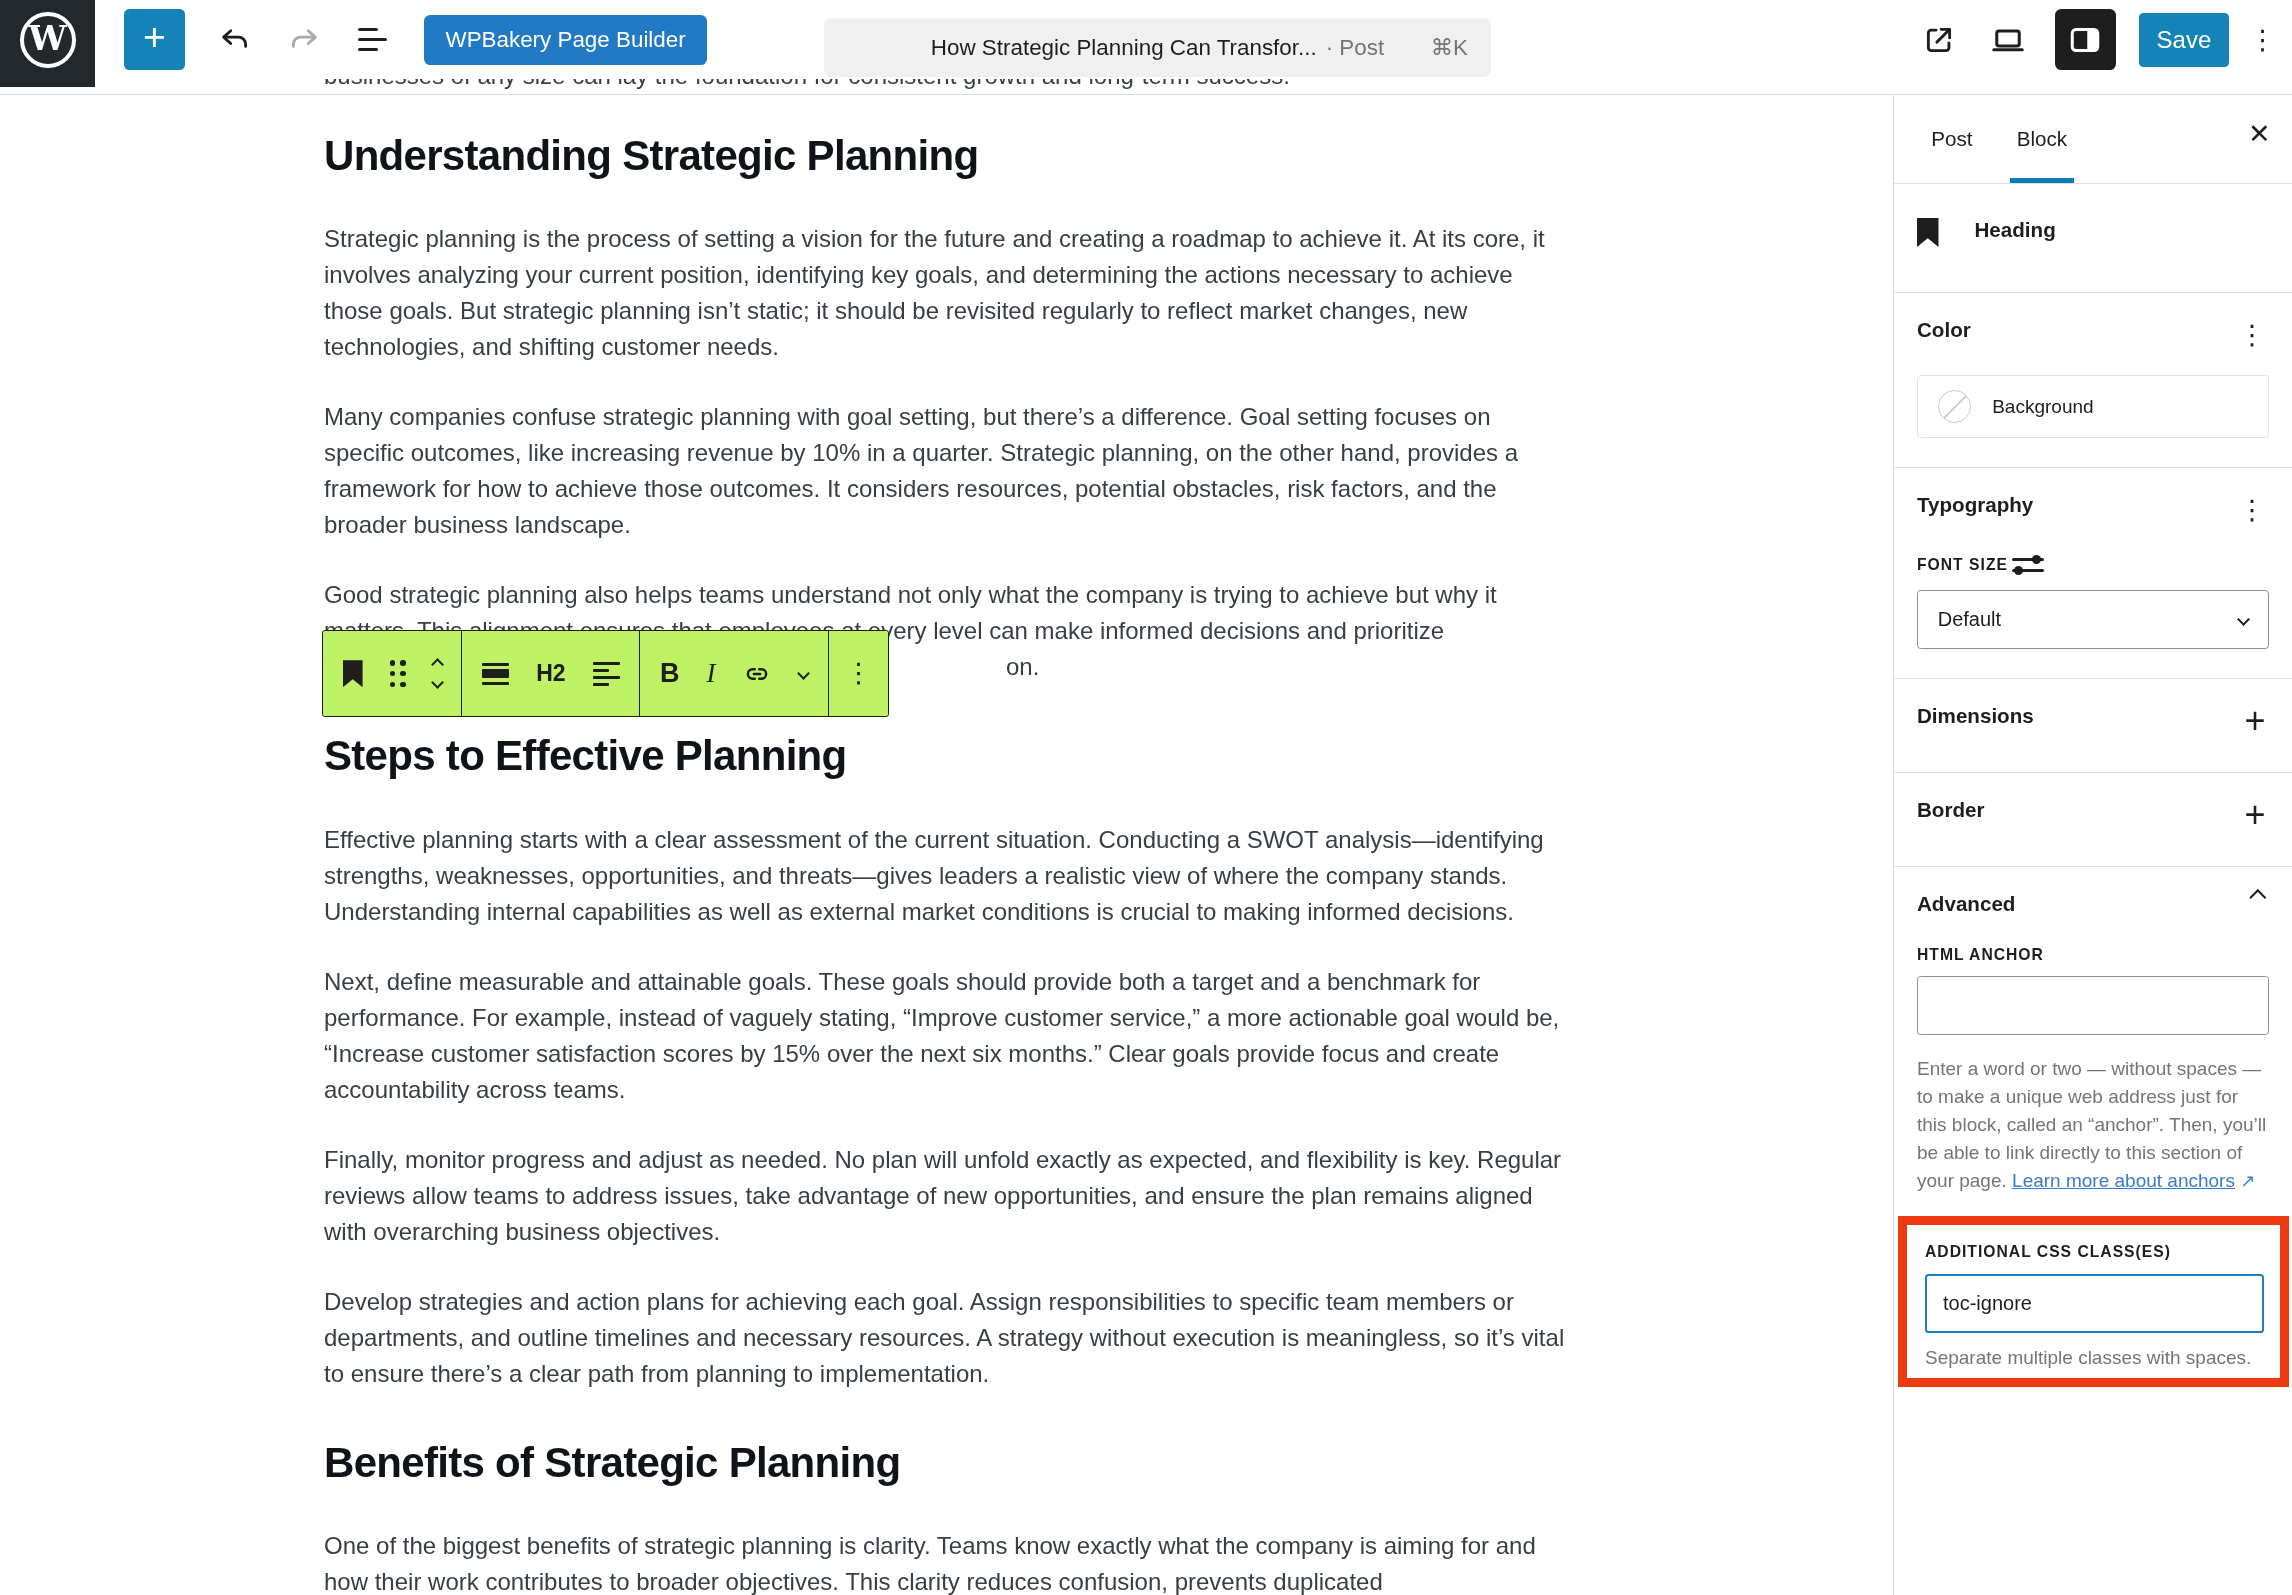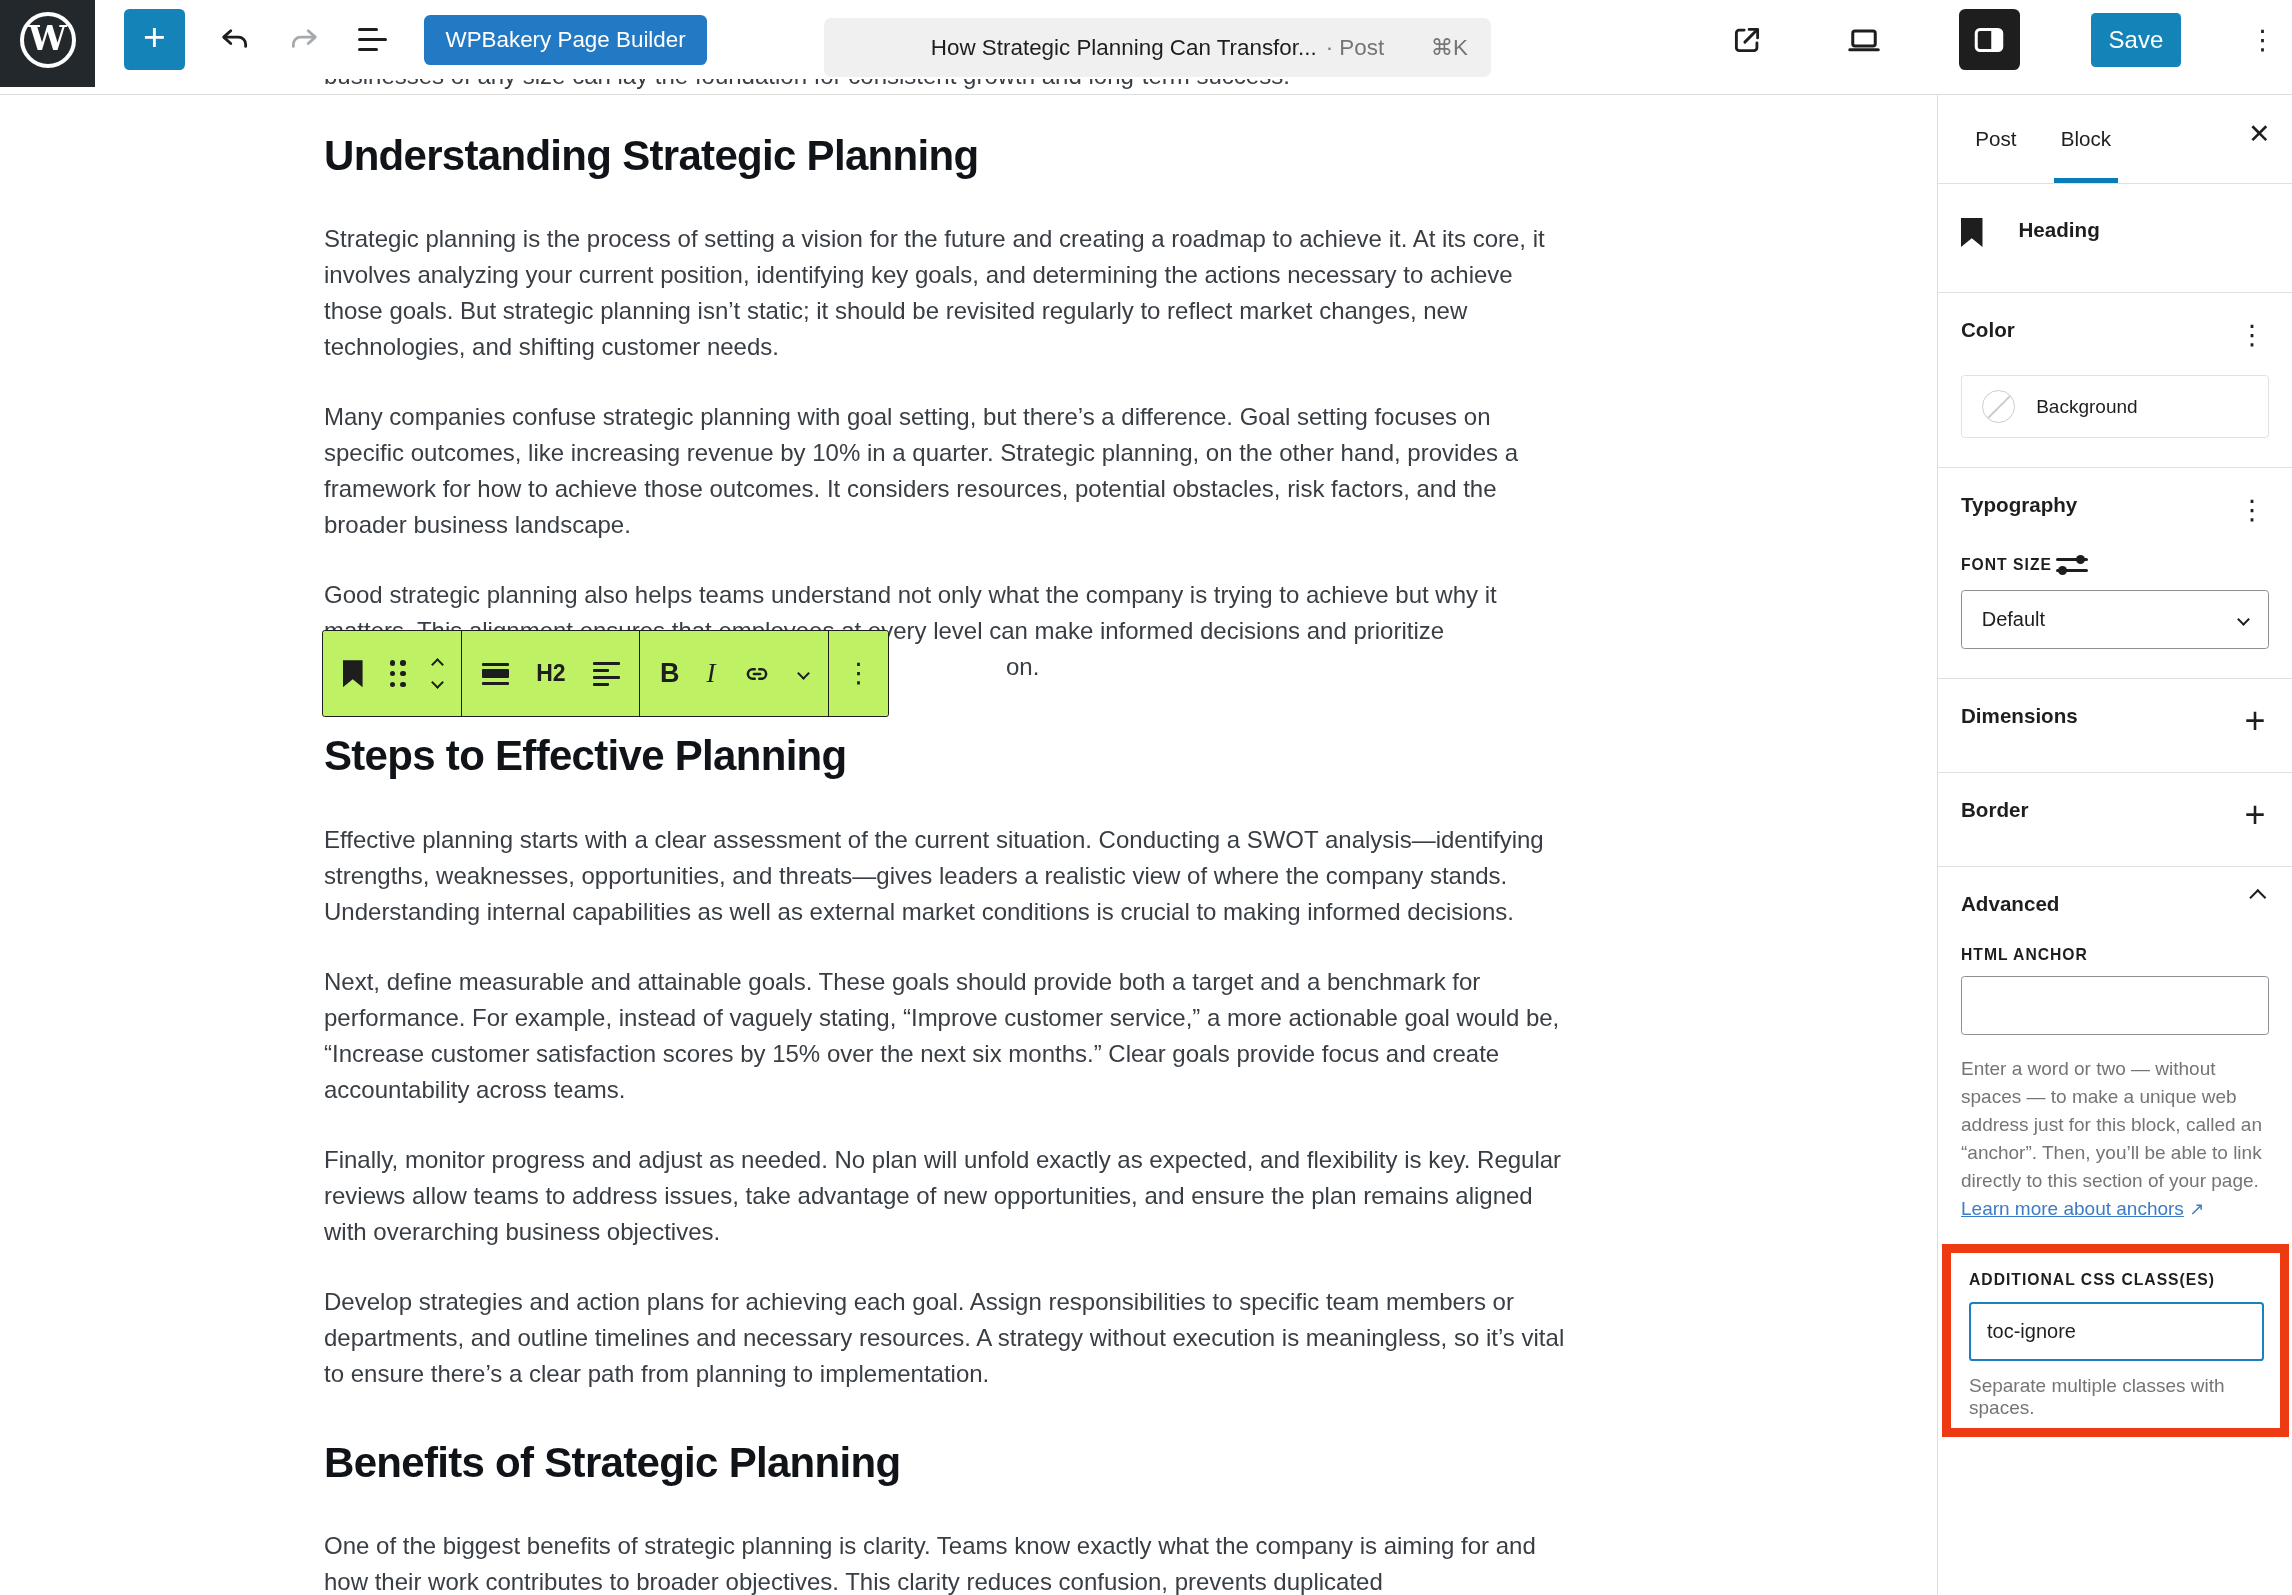--- a/index.html
+++ b/index.html
@@ -24,21 +24,21 @@
   .listview { display:flex; flex-direction:column; gap:6.3px; }
   .listview i { display:block; height:3.6px; background:#1e1e1e; border-radius:1.8px; }
   .lv1 { width:19.7px; } .lv2 { width:29px; } .lv3 { width:19.7px; }
   .wpb-btn { margin-left:32px; height:50px; border:none; border-radius:6.3px; background:#2279c4;
     color:#fff; font-size:22.4px; padding:0 21.5px; cursor:pointer; font-family:inherit; }
   .doc-pill { position:absolute; left:824px; top:18px; width:667px; height:59px; background:#f0f0f1;
     border-radius:7.2px; display:flex; align-items:center; justify-content:center; cursor:pointer; }
   .doc-title { font-size:22.4px; color:#1e1e1e; }
   .doc-type { font-size:22.4px; color:#757575; margin-left:9px; }
   .doc-shortcut { position:absolute; right:23px; font-size:22.4px; color:#757575; }
-  .topbar-right { position:absolute; right:16px; top:0; height:79px; display:flex; align-items:center;gap:48px; }
+  .topbar-right { position:absolute; right:16px; top:0; height:79px; display:flex; align-items:center; }
   .panel-toggle { width:61px; height:61px; background:#1e1e1e; border:none; border-radius:6.3px;
     margin-left:27px; cursor:pointer; display:flex; align-items:center; justify-content:center; }
   .save-btn { margin-left:23px; height:54px; min-width:82px; background:#1484b8; color:#fff;
     font-size:24px; border:none; border-radius:4.5px; cursor:pointer; font-family:inherit; padding:0 18px; }
   .kebab { font-size:27px; color:#1e1e1e; line-height:1; letter-spacing:0; }
   .kebab-btn { background:none; border:none; cursor:pointer; margin-left:19.7px; font-size:29px; color:#1e1e1e; }
 
   
   .main { position:absolute; top:0; left:0; right:399px; bottom:0; background:#fff;
     padding:79px 0 0 324px; z-index:10; }
@@ -74,21 +74,21 @@
   .alignblock i { display:block; background:#1e1e1e; border-radius:0.9px; }
   .ab1 { width:27px; height:3.1px; } .ab2 { width:27px; height:9px; } .ab3 { width:27px; height:3.1px; }
   .textalign { display:flex; flex-direction:column; gap:4px; align-items:flex-start; }
   .textalign i { display:block; height:3.1px; background:#1e1e1e; border-radius:0.9px; }
   .ta-l { width:27px; } .ta-s { width:16px; }
   .h2-label { font-size:23px; font-weight:700; }
   .bold-label { font-size:27px; font-weight:800; }
   .italic-label { font-size:27px; font-style:italic; font-weight:500; font-family:"Liberation Serif", serif; }
 
   
-  .sidebar { position:absolute; top:95px; right:0; bottom:0; width:355px; background:#fff;
+  .sidebar { position:absolute; top:95px; right:0; bottom:0; width:399px; background:#fff;
     border-left:0.9px solid #dddddd; z-index:25; overflow:hidden; }
   .sb-tabs { position:relative; height:89px; border-bottom:0.9px solid #e0e0e0; display:flex; align-items:center; }
   .tab { font-size:20.6px; color:#1e1e1e; padding:0 7.2px; height:100%; display:flex; align-items:center;
     cursor:pointer; position:relative; margin-left:30px; }
   .tab.active { font-weight:500; }
   .tab.active::after { content:""; position:absolute; left:0; right:0; bottom:0; height:5.4px; background:#0a7cba; }
   .close-btn { position:absolute; right:21.5px; top:23px; background:none; border:none; font-size:27px;
     color:#1e1e1e; cursor:pointer; }
   .panel { border-bottom:0.9px solid #e0e0e0; padding:25px 23px 29px; }
   .panel-head { display:flex; align-items:flex-start; justify-content:space-between; }

